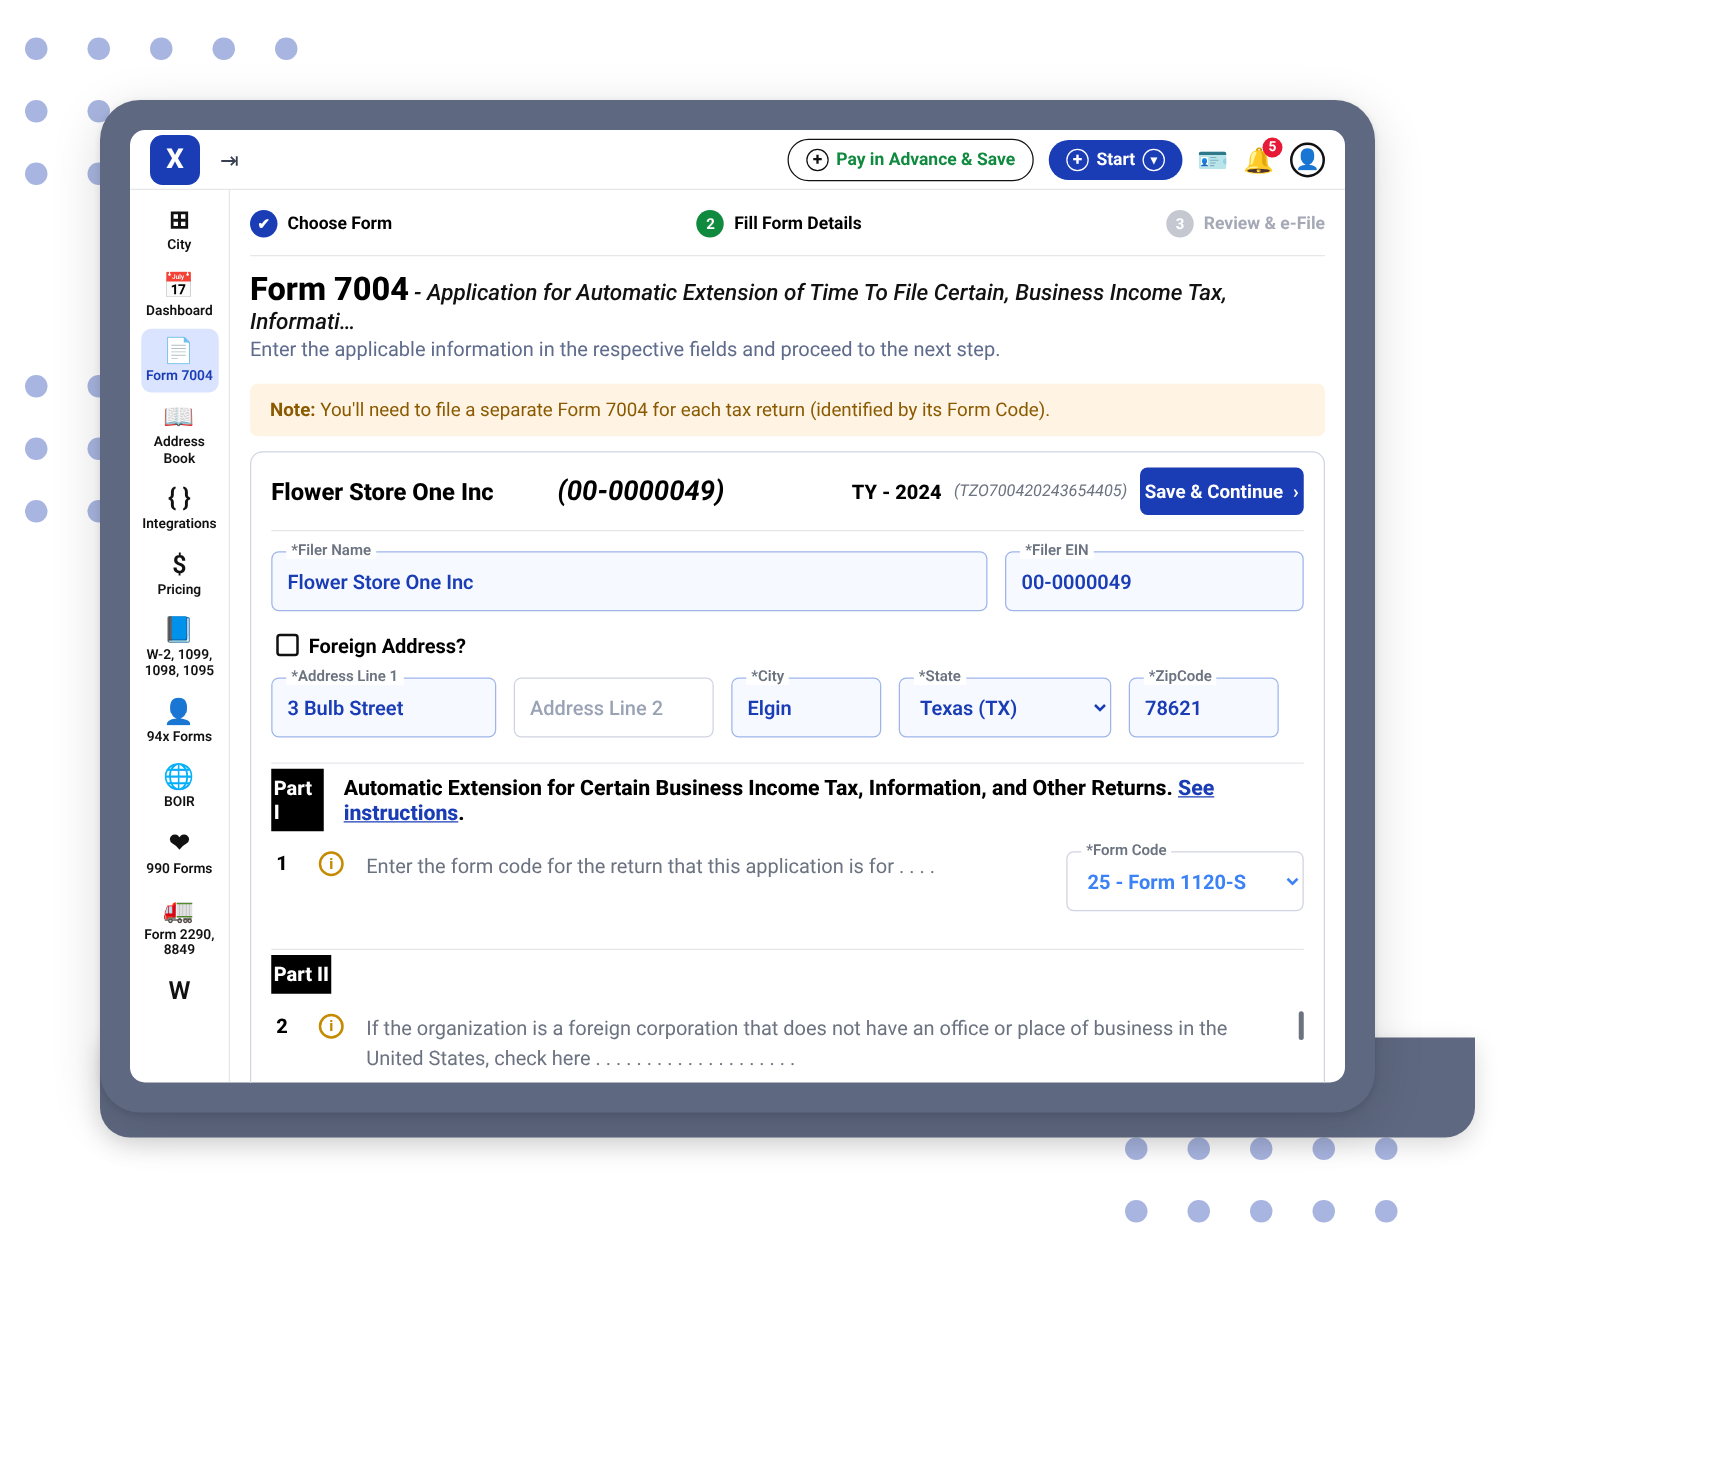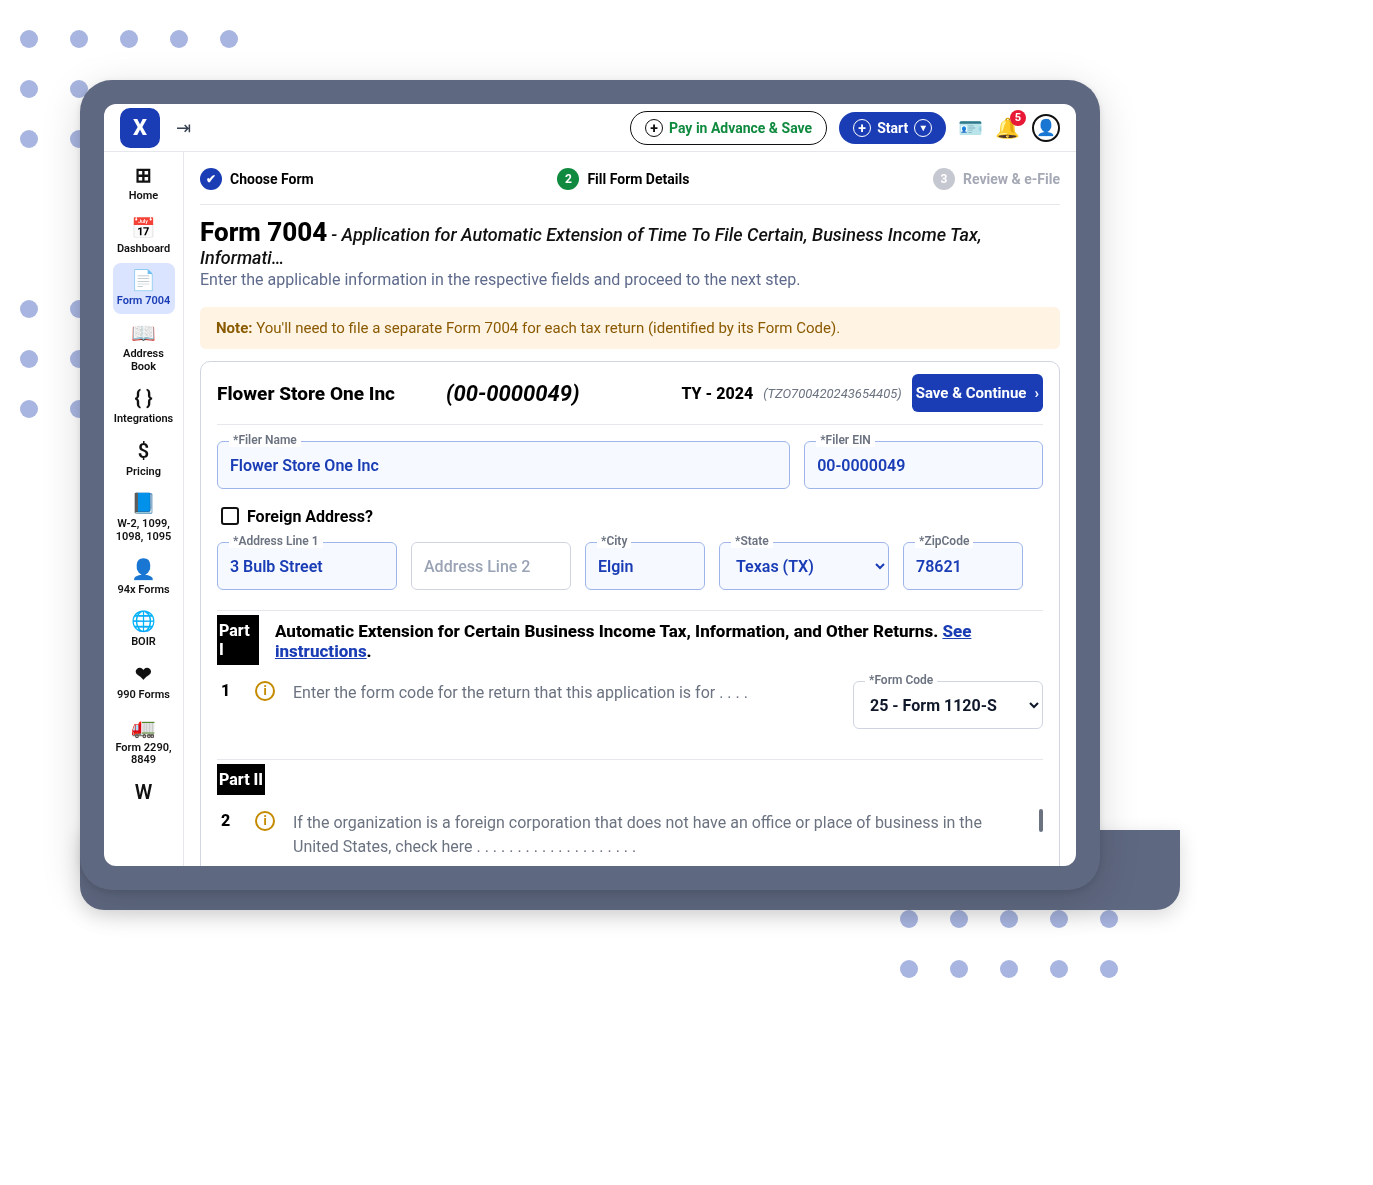--- a/index.html
+++ b/index.html
@@ -72,21 +72,21 @@
 .part-tag{ background:#000; color:#fff; padding:6px 2px; font-weight:800; font-size:16px;}
 .part-txt{ font-weight:800; font-size:17px; padding-top:6px;}
 .part-txt a{ color:#1a3db5; text-decoration:underline;}
 
 .qrow { display:flex; gap:18px; padding:16px 0 10px 4px; align-items:flex-start;}
 .qnum{ font-weight:800; font-size:16px; width:16px;}
 .info-ico{ color:#c48a00; border:2px solid #c48a00; border-radius:50%; width:20px; height:20px; display:flex;align-items:center;justify-content:center; font-size:12px; font-weight:800; flex-shrink:0;}
 .qtext{ color:#6b7280; font-size:16px; flex:1; line-height:1.5;}
 .qright .chk { border-color:#6b7280;}
 .form-code-field { width:190px; }
-.form-code-field select{ background:#fff; border-color:#cfd4e0; color:#0f172a; font-weight:700;}
+.form-code-field select{ background:#fff; border-color:#cfd4e0; color:#3b82f6; font-weight:700;}
 </style>
 </head>
 <body>
 
 <div class="dots" style="--cols:5; left:20px; top:30px;">
   <div class="dot"></div>
     <div class="dot"></div>
     <div class="dot"></div>
     <div class="dot"></div>
     <div class="dot"></div>
@@ -147,21 +147,21 @@
     <span class="tb-icon">🔔
       <span class="badge">5</span>
     </span>
     <span class="avatar">👤</span>
   </div>
 
   <div class="body">
     <div class="sidebar" id="sidebar">
           <div class="sb-item">
             <span class="sb-ico">⊞</span>
-            <span>Home</span>
+            <span>City</span>
           </div>
           <div class="sb-item">
             <span class="sb-ico">📅</span>
             <span>Dashboard</span>
           </div>
           <div class="sb-item active">
             <span class="sb-ico">📄</span>
             <span>Form 7004</span>
           </div>
           <div class="sb-item">

